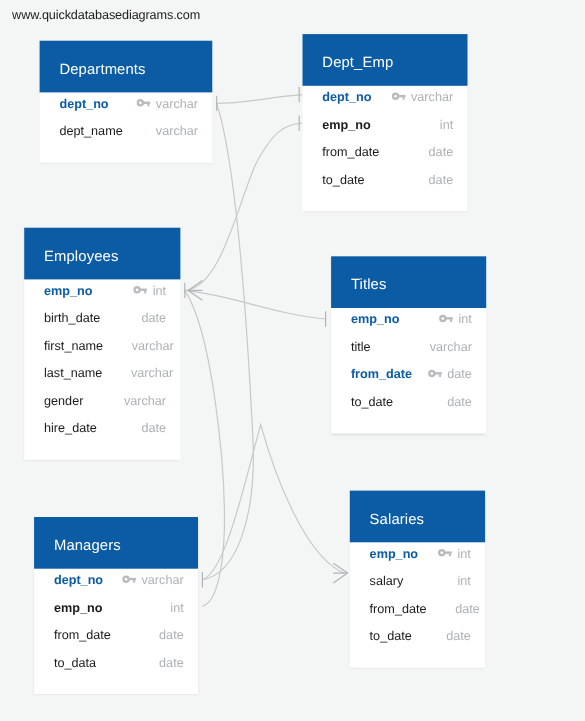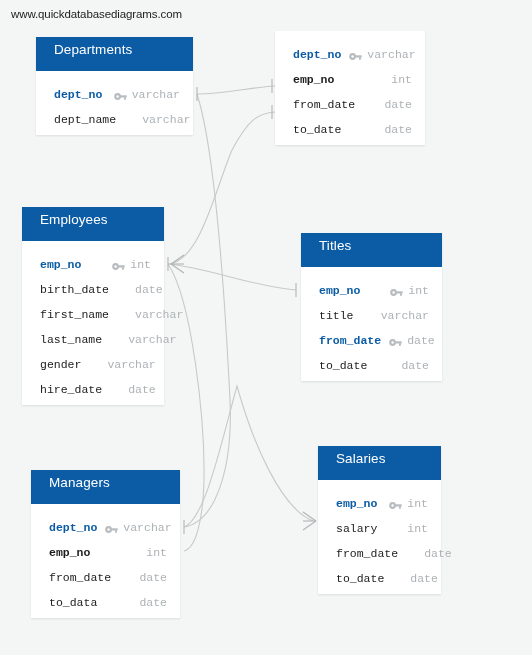--- a/index.html
+++ b/index.html
@@ -40,34 +40,33 @@
   .entity {
     position: absolute;
     background: #ffffff;
     box-shadow: 0 1px 2px rgba(0,0,0,0.10);
   }
   .entity-header {
     background: #0b5ca5;
     color: #ffffff;
     font-size: 13.5px;
     line-height: 1;
-    padding: 6px 0 14px 18px;
+    padding: 19px 0 14px 18px;
     letter-spacing: 0.1px;
     white-space: nowrap;
   }
   .entity-body {
     padding: 5px 0 9px 0;
   }
   .field {
     display: flex;
-    align-items: flex-end;
+    align-items: flex-start;
     height: 25px;
     padding: 0 13px 0 18px;
     white-space: nowrap;
-    font-family: Liberation Mono, monospace;
   }
   .field-name {
     font-size: 11.5px;
     color: #1c1c1c;
     flex: 0 0 auto;
   }
   .field-name.pk {
     color: #0b5ca5;
     font-weight: bold;
   }
@@ -167,20 +166,21 @@
                 <rect x="6.4" y="3.3" width="6.3" height="2.2" fill="#b8bcc0"></rect>
                 <rect x="10.0" y="5.3" width="1.9" height="2.4" fill="#b8bcc0"></rect>
                 <circle cx="3.6" cy="4.5" r="1.2" fill="#ffffff"></circle>
               </svg>
             </span>
             <span class="field-type">varchar</span>
           </div>
         </div>
       </div>
       <div class="entity" style="left: 275px; top: 31px; width: 150px;">
+        <div class="entity-header">Dept_Emp</div>
         <div class="entity-body">
           <div class="field">
             <span class="field-name pk">dept_no</span>
             <span class="field-spacer"></span>
             <span class="key-icon">
               <svg width="13" height="9" viewBox="0 0 13 9">
                 <circle cx="3.6" cy="4.5" r="3.4" fill="#b8bcc0"></circle>
                 <rect x="6.4" y="3.3" width="6.3" height="2.2" fill="#b8bcc0"></rect>
                 <rect x="10.0" y="5.3" width="1.9" height="2.4" fill="#b8bcc0"></rect>
                 <circle cx="3.6" cy="4.5" r="1.2" fill="#ffffff"></circle>

